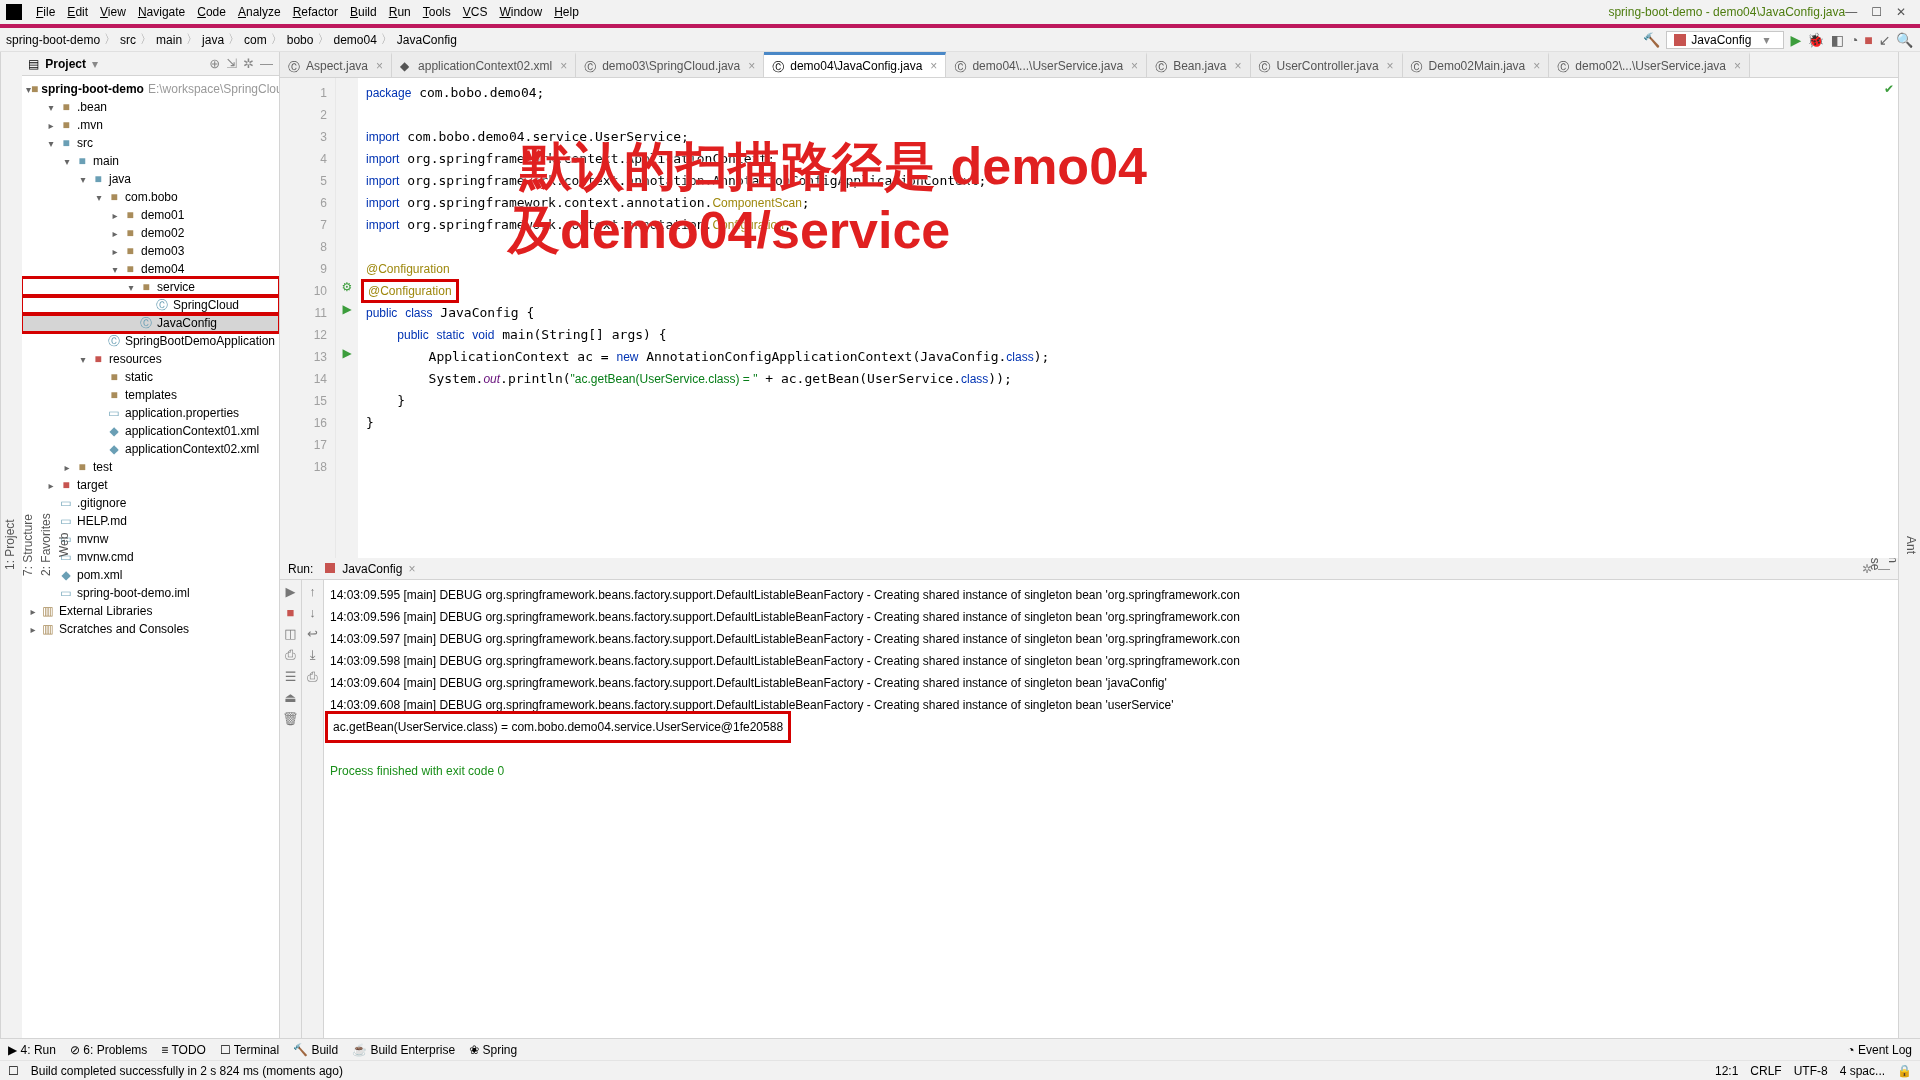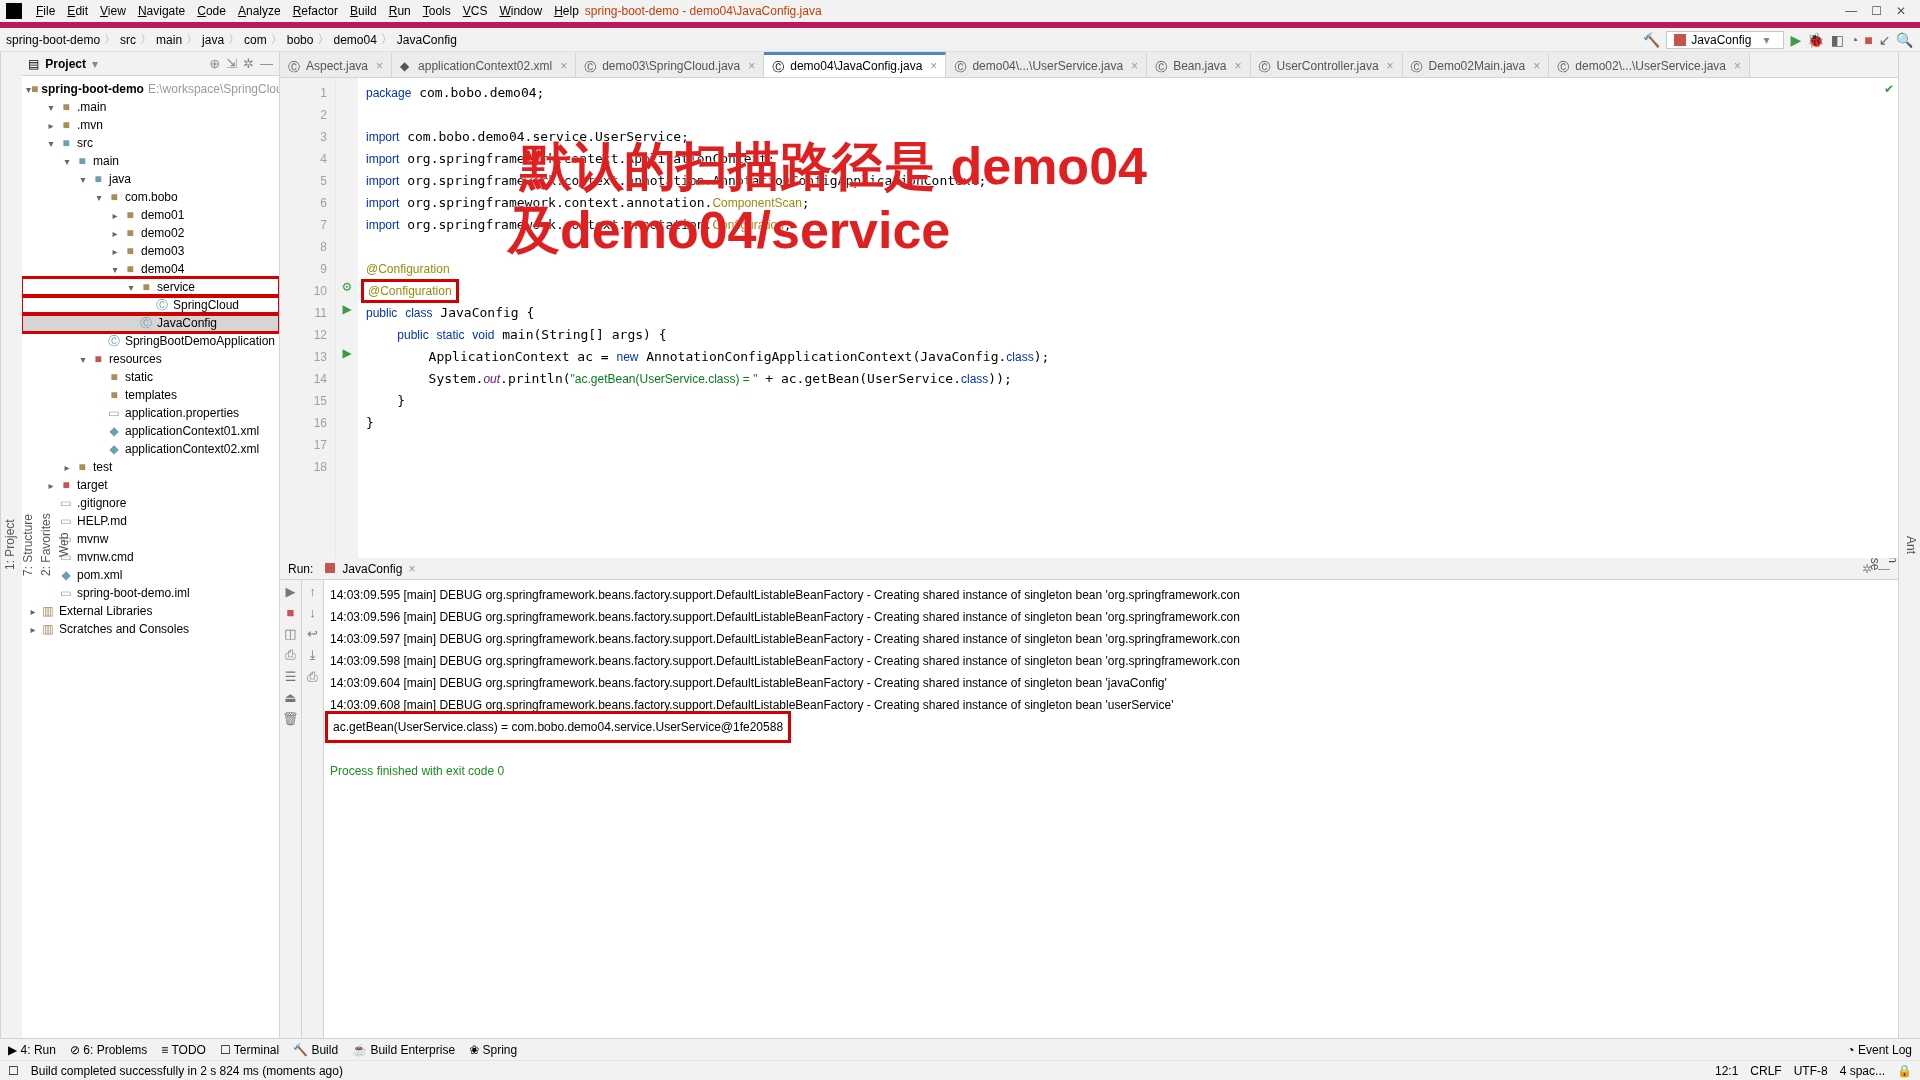--- a/index.html
+++ b/index.html
@@ -1,21 +1,21 @@
 <!DOCTYPE html>
 <html><head>
 <meta charset="utf-8">
 <style>
 *{box-sizing:border-box;margin:0;padding:0;font-family:"Segoe UI",Arial,sans-serif;font-size:12px}
 body{background:#f2f2f2;width:1920px;height:1080px;overflow:hidden;color:#000}
-.titlebar{height:28px;background:#f2f2f2;display:flex;align-items:center;padding:0 6px;border-bottom:6px solid #be185d}
+.titlebar{height:28px;background:#f2f2f2;display:flex;align-items:center;padding:0 6px;border-bottom:4px solid #be185d}
 .titlebar .logo{width:16px;height:16px;background:#000;margin-right:8px}
 .titlebar .menu-item{padding:0 6px;color:#000;cursor:default}
 .titlebar .menu-item u{text-decoration:underline}
-.titlebar .ctx{flex:1;text-align:left;color:#c2410c}
+.titlebar .ctx{flex:1;text-align:right;color:#4d7c0f}
 .titlebar .win{display:flex;gap:14px;padding-right:8px;color:#555}
 .breadcrumb{height:24px;background:#f2f2f2;display:flex;align-items:center;padding:0 6px;gap:4px;border-bottom:1px solid #e0e0e0}
 .breadcrumb .crumb{color:#000;display:flex;align-items:center;gap:3px}
 .breadcrumb .sep{color:#999}
 .breadcrumb .spacer{flex:1}
 .rc-area{display:flex;align-items:center;gap:6px}
 .rc-box{border:1px solid #c8c8c8;padding:1px 14px 1px 6px;background:#fff;display:flex;align-items:center;gap:4px}
 .rc-ctrl{color:#666;font-size:14px}
 .rc-run{color:#3c9d3c}
 .main{display:flex;height:calc(100% - 28px - 24px - 22px - 20px)}
@@ -164,21 +164,21 @@
     <div class="tree" id="tree">
         <div class="tree-row" style="padding-left: 4px;">
           <span class="tw">▾</span>
           <span class="ic folder">■</span>
           <b class="nm">spring-boot-demo</b>
           <span class="hint">E:\workspace\SpringCloud</span>
         </div>
         <div class="tree-row" style="padding-left: 22px;">
           <span class="tw">▾</span>
           <span class="ic folder">■</span>
-          <span class="nm">.main</span>
+          <span class="nm">.bean</span>
         </div>
         <div class="tree-row" style="padding-left: 22px;">
           <span class="tw">▸</span>
           <span class="ic folder">■</span>
           <span class="nm">.mvn</span>
         </div>
         <div class="tree-row" style="padding-left: 22px;">
           <span class="tw">▾</span>
           <span class="ic folder-blue">■</span>
           <span class="nm">src</span>

